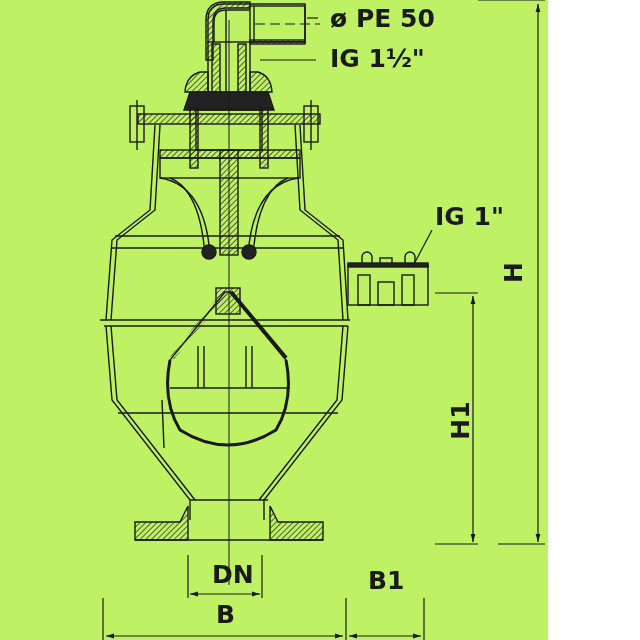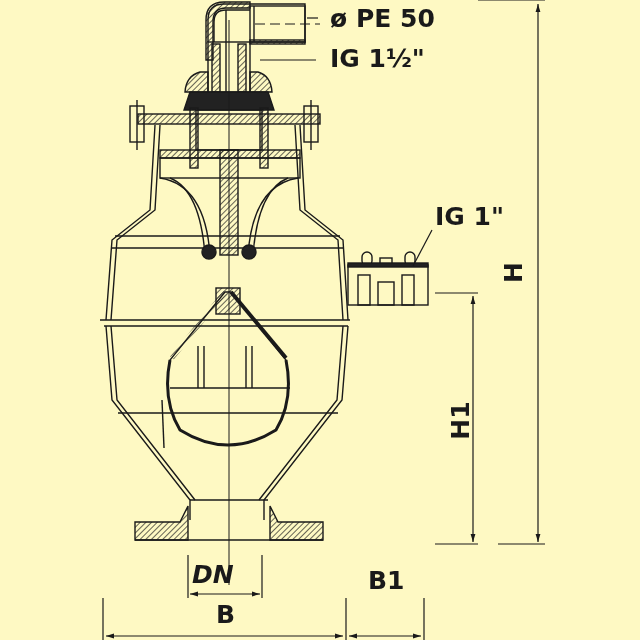--- a/index.html
+++ b/index.html
@@ -1,16 +1,16 @@
 <!DOCTYPE html>
 <html><head>
 <meta charset="utf-8">
 <style>
   html, body { margin:0; padding:0; background:#ffffff; }
-  #canvas { position:relative; width:640px; height:640px; background:#fef9c3; overflow:hidden; }
+  #canvas { position:relative; width:548px; height:640px; background:#bef264; overflow:hidden; }
   svg { position:absolute; left:0; top:0; }
   .lbl { position:absolute; font-family:"DejaVu Sans", sans-serif; font-weight:bold; color:#1a1a1a; white-space:nowrap; line-height:1; }
   .lbl-big { font-size:25px; letter-spacing:0px; }
   .rot { transform-origin:center center; transform:rotate(-90deg); }
 </style>
 </head>
 <body>
 
 <div id="canvas">
 <svg width="640" height="640" viewBox="0 0 640 640">
@@ -134,16 +134,16 @@
     <line x1="106" y1="636" x2="343" y2="636" marker-start="url(#arr)" marker-end="url(#arr)"></line>
     <line x1="349" y1="636" x2="421" y2="636" marker-start="url(#arr)" marker-end="url(#arr)"></line>
   </g>
 </svg>
 
 <span class="lbl lbl-big" style="left:330px;top:6px;">ø PE 50</span>
 <span class="lbl lbl-big" style="left:330px;top:46px;">IG 1½"</span>
 <span class="lbl lbl-big" style="left:435px;top:204px;">IG 1"</span>
 <span class="lbl lbl-big rot" style="left:503px;top:260px;">H</span>
 <span class="lbl lbl-big rot" style="left:441px;top:408px;">H1</span>
-<span class="lbl lbl-big" style="left:192px;top:562px;font-style:italic;">DN</span>
+<span class="lbl lbl-big" style="left:212px;top:562px;">DN</span>
 <span class="lbl lbl-big" style="left:216px;top:602px;">B</span>
 <span class="lbl lbl-big" style="left:368px;top:568px;">B1</span>
 </div>
 
 </body></html>

